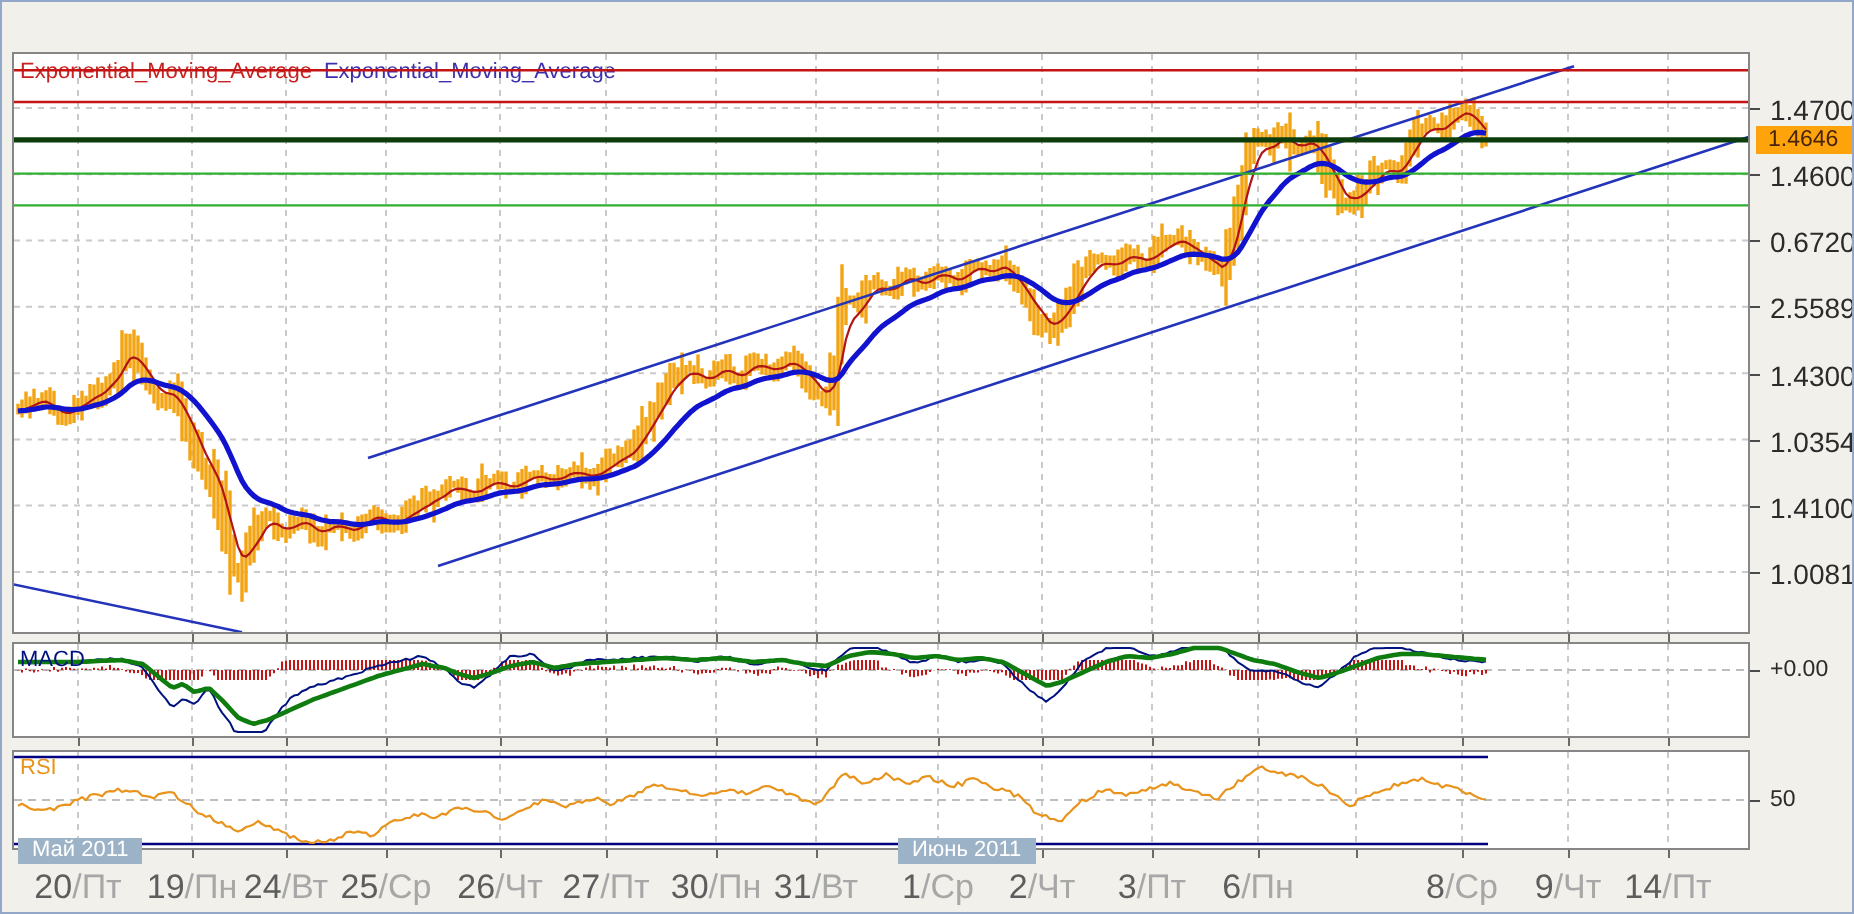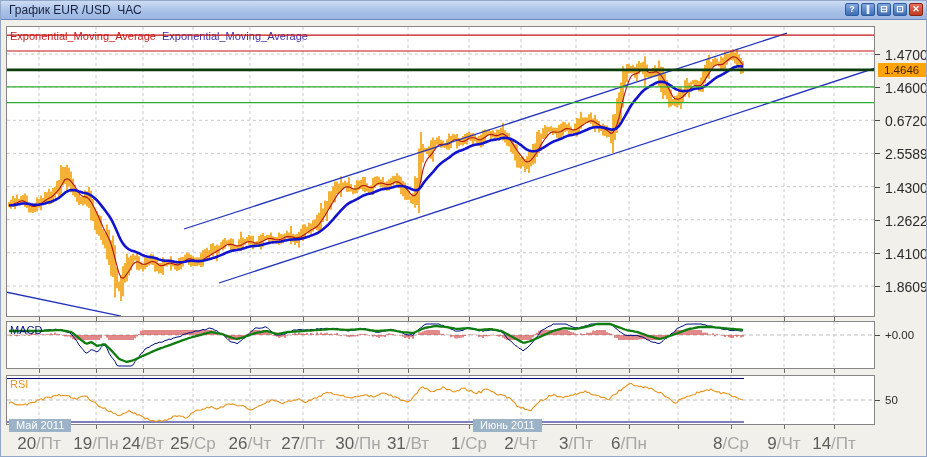--- a/index.html
+++ b/index.html
@@ -34,30 +34,20 @@
   .pl{position:absolute;left:884px;font-size:14px;color:#2b2b2b;}
   .ptick{position:absolute;left:874px;width:5px;height:1px;background:#4a4a4a;}
   .tl{position:absolute;top:433px;transform:translateX(-50%);font-size:17px;color:#5d5d5d;white-space:nowrap;}
   .tl .dow{color:#a7a7a7;}
   .vtick{position:absolute;width:1px;height:4px;background:#6a6a6a;}
 </style>
 </head>
 <body>
 
 <div class="win">
-  <div class="titlebar">
-    <span class="title">График EUR /USD  ЧАС</span>
-    <div class="btns">
-      <div class="tbtn"><span>?</span></div>
-      <div class="tbtn"><span>∥</span></div>
-      <div class="tbtn"><span>⊟</span></div>
-      <div class="tbtn"><span>⊡</span></div>
-      <div class="tbtn close"><span>✕</span></div>
-    </div>
-  </div>
 
   <div class="panel" id="p-main">
     <div class="legend">
       <span class="lg1">Exponential_Moving_Average</span><span class="lg2">Exponential_Moving_Average</span>
     </div>
     <svg id="svg-main" width="867" height="289" viewBox="0 0 867 289">
         <line x1="0" y1="27.0" x2="867" y2="27.0" stroke="#cacaca" stroke-width="1" stroke-dasharray="3 3"></line>
         <line x1="0" y1="60.1" x2="867" y2="60.1" stroke="#cacaca" stroke-width="1" stroke-dasharray="3 3"></line>
         <line x1="0" y1="93.3" x2="867" y2="93.3" stroke="#cacaca" stroke-width="1" stroke-dasharray="3 3"></line>
         <line x1="0" y1="126.4" x2="867" y2="126.4" stroke="#cacaca" stroke-width="1" stroke-dasharray="3 3"></line>
@@ -151,25 +141,25 @@
       <div class="pl" style="top: 46px;">1.4700</div>
       <div class="ptick" style="top: 53px;"></div>
       <div class="pl" style="top: 79.14px;">1.4600</div>
       <div class="ptick" style="top: 86px;"></div>
       <div class="pl" style="top: 112.28px;">0.6720</div>
       <div class="ptick" style="top: 119px;"></div>
       <div class="pl" style="top: 145.42px;">2.5589</div>
       <div class="ptick" style="top: 152px;"></div>
       <div class="pl" style="top: 178.56px;">1.4300</div>
       <div class="ptick" style="top: 186px;"></div>
-      <div class="pl" style="top: 211.7px;">1.2622</div>
+      <div class="pl" style="top: 211.7px;">1.0354</div>
       <div class="ptick" style="top: 219px;"></div>
       <div class="pl" style="top: 244.84px;">1.4100</div>
       <div class="ptick" style="top: 252px;"></div>
-      <div class="pl" style="top: 277.98px;">1.8609</div>
+      <div class="pl" style="top: 277.98px;">1.0081</div>
       <div class="ptick" style="top: 285px;"></div>
       <div class="ptick" style="top: 334px;"></div>
       <div class="ptick" style="top: 399px;"></div>
     </div>
   <div id="time-axis">
       <div class="tl" style="left: 38px;"><span>20</span><span class="dow">/Пт</span></div>
       <div class="vtick" style="left: 38px; top: 316px;"></div>
       <div class="vtick" style="left: 38px; top: 368px;"></div>
       <div class="vtick" style="left: 38px; top: 424px;"></div>
       <div class="tl" style="left: 95px;"><span>19</span><span class="dow">/Пн</span></div>
@@ -231,14 +221,14 @@
       <div class="tl" style="left: 833px;"><span>14</span><span class="dow">/Пт</span></div>
       <div class="vtick" style="left: 833px; top: 316px;"></div>
       <div class="vtick" style="left: 833px; top: 368px;"></div>
       <div class="vtick" style="left: 833px; top: 424px;"></div>
     </div>
 
   <div class="axis-label" id="macd-zero">+0.00</div>
   <div class="axis-label" id="rsi-50">50</div>
   <div class="price-tag">1.4646</div>
   <div class="month-box" id="month-0" style="left: 8px;">Май 2011</div>
-  <div class="month-box" id="month-1" style="left: 472px; text-align: center;">Июнь 2011</div>
+  <div class="month-box" id="month-1" style="left: 448px; text-align: center;">Июнь 2011</div>
 </div>
 
 </body></html>

